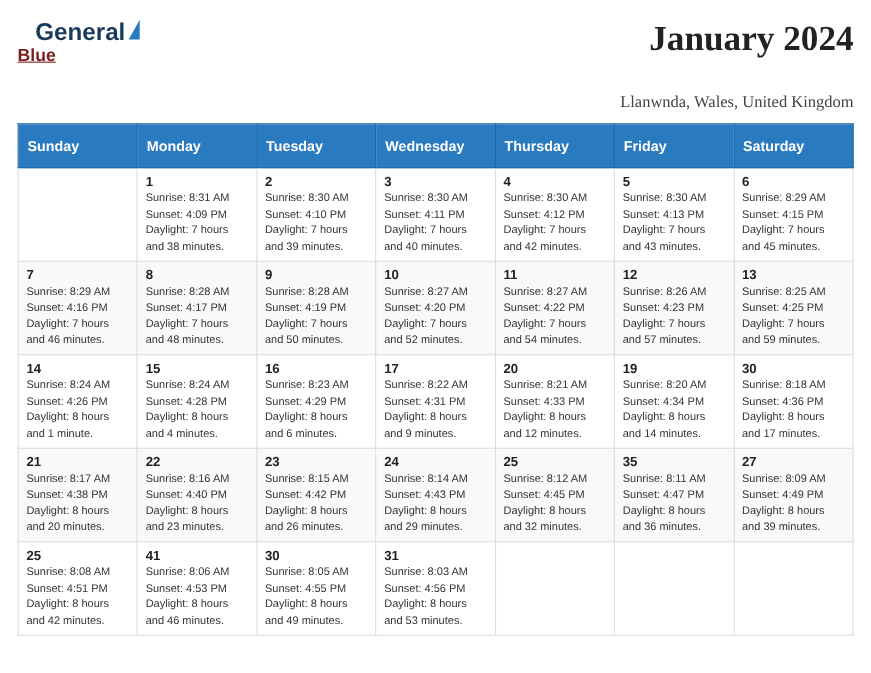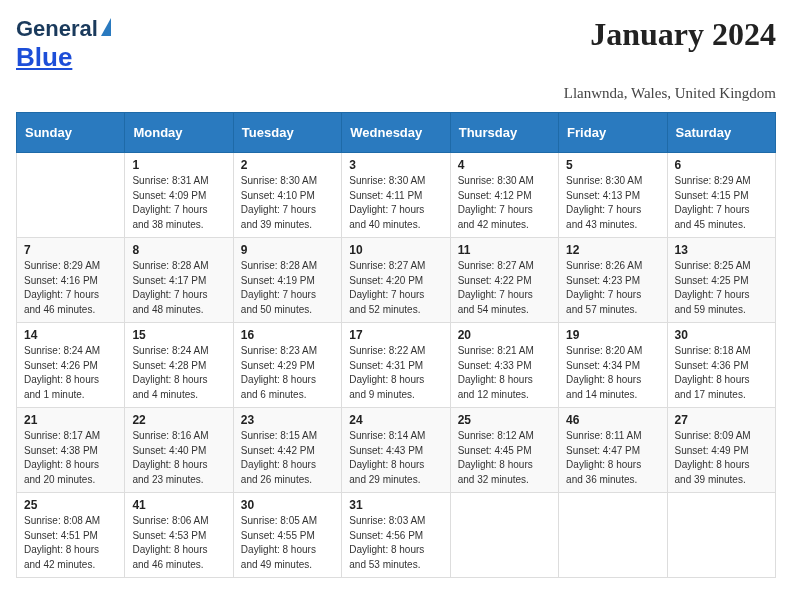--- a/index.html
+++ b/index.html
@@ -72,22 +72,22 @@
       font-size: 12px;
       margin-bottom: 2px;
       color: #222;
     }
     .day-info {
       font-size: 10px;
       color: #333;
       line-height: 1.45;
     }
     .empty-cell { background: #fff !important; }
-    .logo-general { color: #1a3a5c; font-weight: bold; font-size: 22px; }
-    .logo-blue-text { color: #1d4ed8; font-weight: bold; font-size: 26px; text-decoration: underline; }
+    .logo-general { color: #1a3a5c; font-weight: bold; font-size: 22px; margin-left: 16px; }
+    .logo-blue-text { color: #7f1d1d; font-weight: bold; font-size: 16px; text-decoration: underline; }
     .logo-icon {
       display: inline-block;
       width: 0;
       height: 0;
       border-left: 10px solid transparent;
       border-bottom: 18px solid #2a7abf;
       margin-left: 3px;
       vertical-align: middle;
       position: relative;
       top: -2px;
@@ -225,21 +225,21 @@
         </td>
         <td>
           <div class="day-number">24</div>
           <div class="day-info">Sunrise: 8:14 AM<br>Sunset: 4:43 PM<br>Daylight: 8 hours and 29 minutes.</div>
         </td>
         <td>
           <div class="day-number">25</div>
           <div class="day-info">Sunrise: 8:12 AM<br>Sunset: 4:45 PM<br>Daylight: 8 hours and 32 minutes.</div>
         </td>
         <td>
-          <div class="day-number">46</div>
+          <div class="day-number">35</div>
           <div class="day-info">Sunrise: 8:11 AM<br>Sunset: 4:47 PM<br>Daylight: 8 hours and 36 minutes.</div>
         </td>
         <td>
           <div class="day-number">27</div>
           <div class="day-info">Sunrise: 8:09 AM<br>Sunset: 4:49 PM<br>Daylight: 8 hours and 39 minutes.</div>
         </td>
       </tr>
       <tr>
         <td>
           <div class="day-number">25</div>

